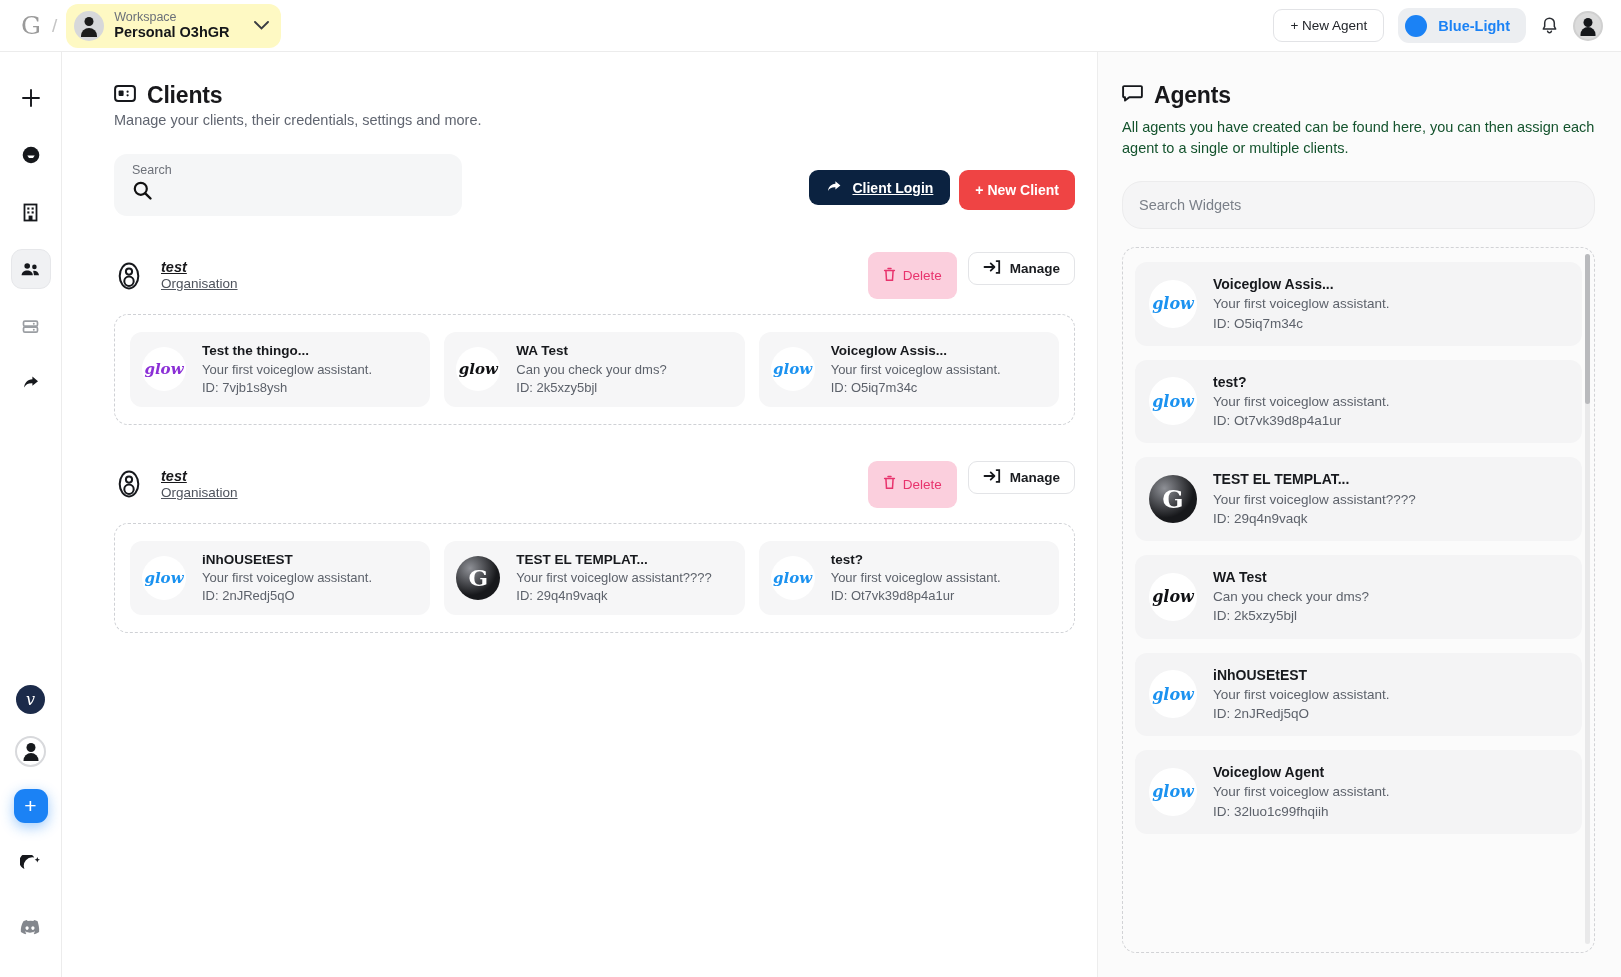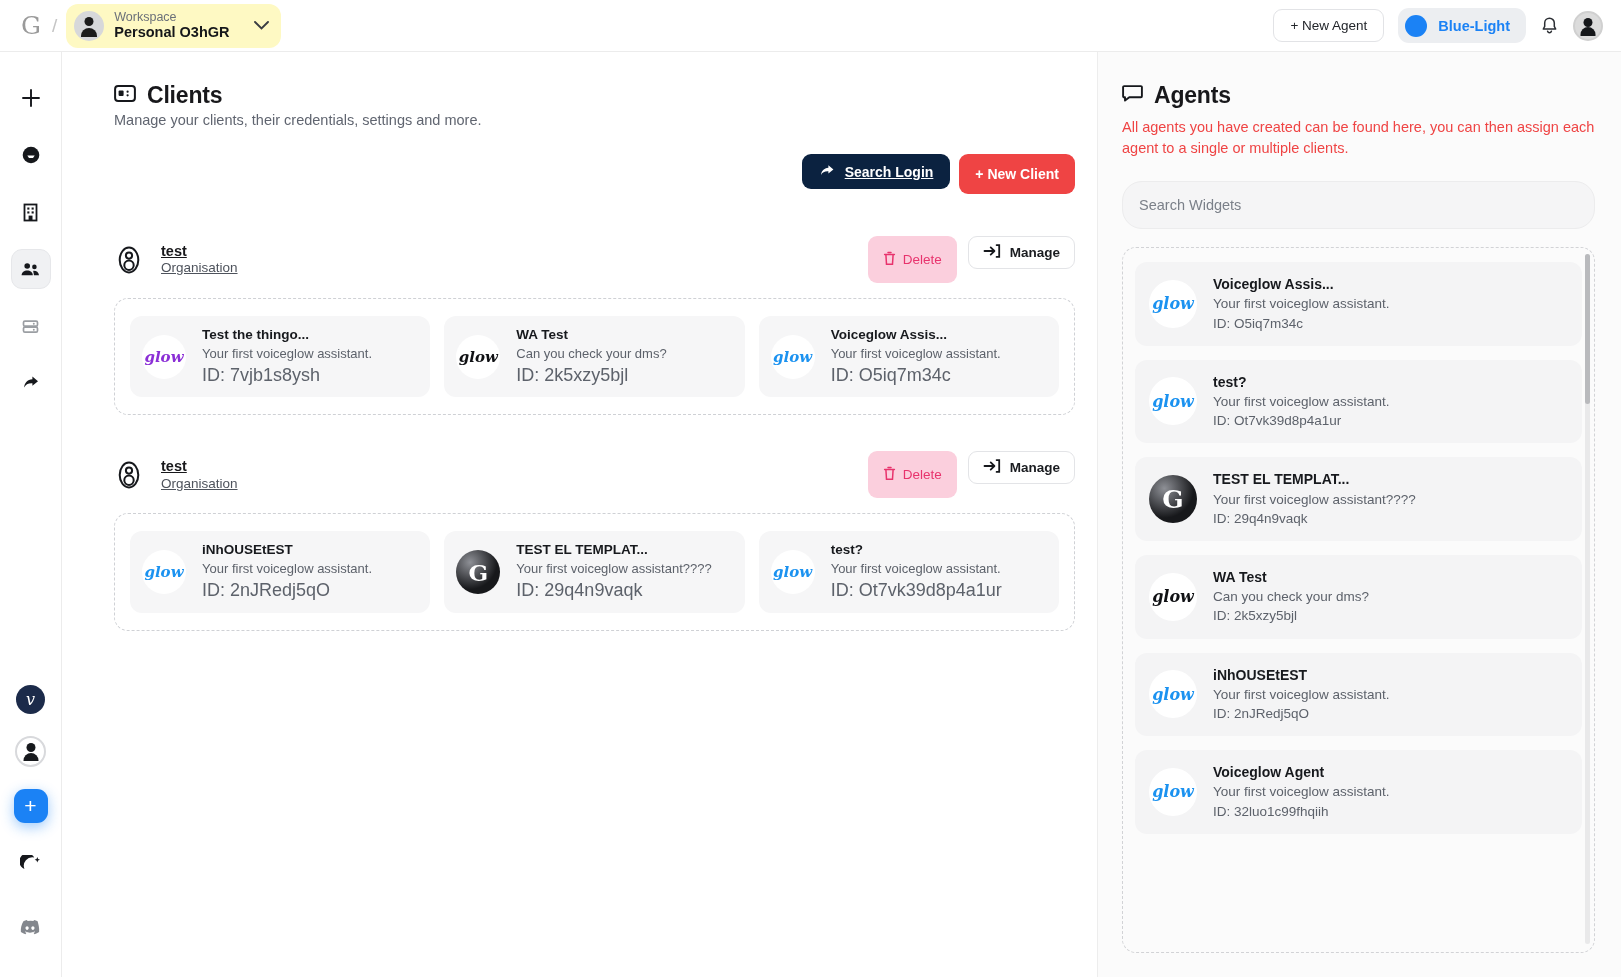--- a/index.html
+++ b/index.html
@@ -137,21 +137,21 @@
   .btn-new-client {
     height: 40px; padding: 0 16px; border-radius: 9px; background: #ef4444;
     color: #fff; font-size: 14px; font-weight: 700; display: flex; align-items: center;
     cursor: pointer; border: none;
   }
 
   .client-block { margin-top: 36px; }
   .client-head { display: flex; align-items: center; }
   .client-ico { width: 34px; height: 34px; color: #16181c; display: flex; align-items: center; }
   .client-meta { margin-left: 13px; line-height: 1.25; }
-  .client-name { font-size: 14.5px; font-weight: 700; text-decoration: underline; cursor: pointer; }
+  .client-name { font-size: 14.5px; font-weight: 700; text-decoration: underline; cursor: pointer; font-style: italic; }
   .client-org { font-size: 13.5px; color: #4e535c; text-decoration: underline; cursor: pointer; }
   .client-actions { margin-left: auto; display: flex; gap: 11px; }
   .btn-delete {
     height: 47px; padding: 0 15px; border-radius: 9px; background: #fbcfdd;
     color: #e8336d; font-size: 13.5px; display: flex; align-items: center; gap: 7px;
     border: none; cursor: pointer;
   }
   .btn-manage {
     height: 33px; padding: 0 14px; border-radius: 9px; background: #fff;
     border: 1px solid #e3e4e7; color: #1a1c20; font-size: 13.5px; font-weight: 700;
@@ -176,29 +176,29 @@
   .logo-circle.purple { color: #8b2fd6; }
   .logo-circle.black  { color: #101114; }
   .logo-circle.blue   { color: #1b92f0; }
   .logo-circle.gdark {
     background: radial-gradient(circle at 32% 28%, #8e9096 0%, #17181b 62%);
     color: #fff; font-style: normal; font-family: "DejaVu Serif", serif; font-size: 23px;
   }
   .agent-txt { min-width: 0; line-height: 1.38; }
   .agent-title { font-size: 13.5px; font-weight: 700; color: #17191d; }
   .agent-desc { font-size: 13px; color: #5d626b; }
-  .agent-id  { font-size: 18px; color: #5d626b; }
+  .agent-id  { font-size: 13px; color: #5d626b; }
 
   
   .rightpanel {
     position: absolute; top: 52px; left: 1097px; width: 524px; height: 925px;
     background: #fbfbfb; border-left: 1px solid #ededed;
     padding: 30px 26px 0 24px; overflow: hidden;
   }
-  .panel-sub { font-size: 14.5px; color: #ef4444; margin-top: 8px; line-height: 1.45; }
+  .panel-sub { font-size: 14.5px; color: #14532d; margin-top: 8px; line-height: 1.45; }
   .widget-search {
     margin-top: 22px; height: 48px; border-radius: 20px; background: #f5f5f6;
     border: 1px solid #ececed; display: flex; align-items: center; padding: 0 16px;
     font-size: 14.5px; color: #7b8089; cursor: text;
   }
   .agent-list {
     margin-top: 18px; border: 1.6px dashed #d2d3d6; border-radius: 14px;
     height: 706px; padding: 14px 12px 0 12px; position: relative; overflow: hidden;
   }
   .list-item {
@@ -334,28 +334,37 @@
           <rect x="4.6" y="5.6" width="5" height="5.5" rx="1" fill="#16181c"></rect>
           <circle cx="13.6" cy="6.7" r="1.1" fill="#16181c"></circle>
           <circle cx="13.6" cy="10.3" r="1.1" fill="#16181c"></circle>
         </svg>
     </span>
     <h1 class="page-title">Clients</h1>
   </div>
   <div class="page-sub">Manage your clients, their credentials, settings and more.</div>
 
   <div class="search-row">
+    <div class="search-box">
+      <div class="search-lbl">Search</div>
+      <span class="search-ico">
+        <svg width="21" height="21" viewBox="0 0 21 21">
+            <circle cx="8.8" cy="8.8" r="6" fill="none" stroke="#111" stroke-width="2.2"></circle>
+            <path d="M13.3 13.3l5.2 5.2" stroke="#111" stroke-width="2.4" stroke-linecap="round"></path>
+          </svg>
+      </span>
+    </div>
     <div class="hdr-btns">
       <button class="btn-client-login">
         <span>
           <svg width="17" height="15" viewBox="0 0 17 15">
               <path d="M9.4 2.3l5 4.1-5 4.1V8.2c-3.8-.2-6 1.1-7.4 3.7.5-4.2 2.9-6.7 7.4-7.2z" fill="#fff"></path>
             </svg>
         </span>
-        <span class="lbl">Search Login</span>
+        <span class="lbl">Client Login</span>
       </button>
       <button class="btn-new-client">+ New Client</button>
     </div>
   </div>
 
   <div id="clients-root">
       <div class="client-block">
         <div class="client-head">
           <span class="client-ico">
             <svg width="30" height="30" viewBox="0 0 30 30">

